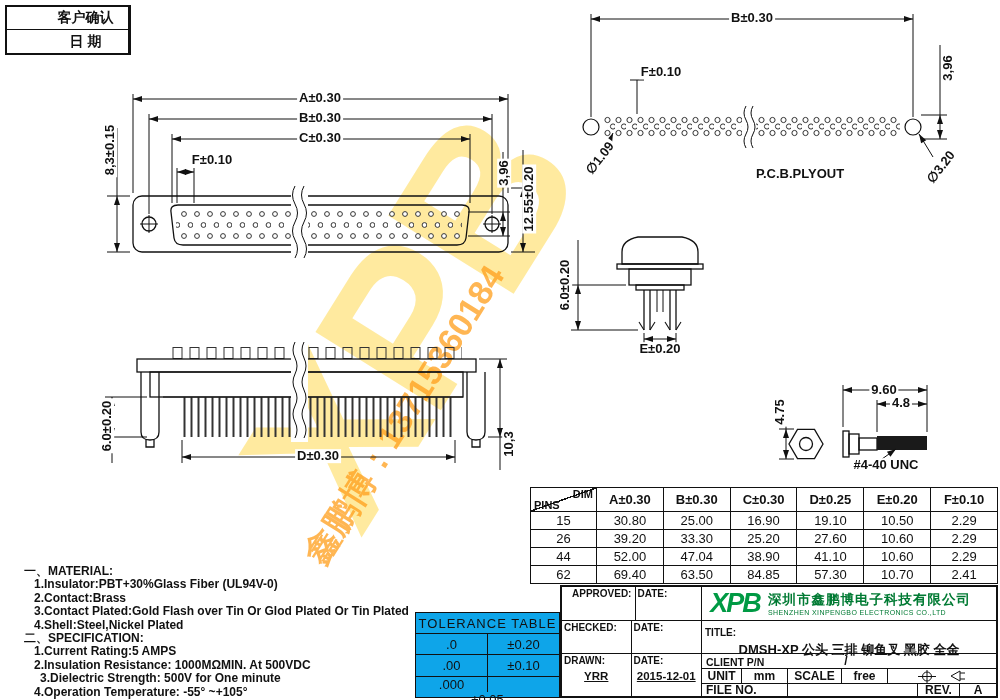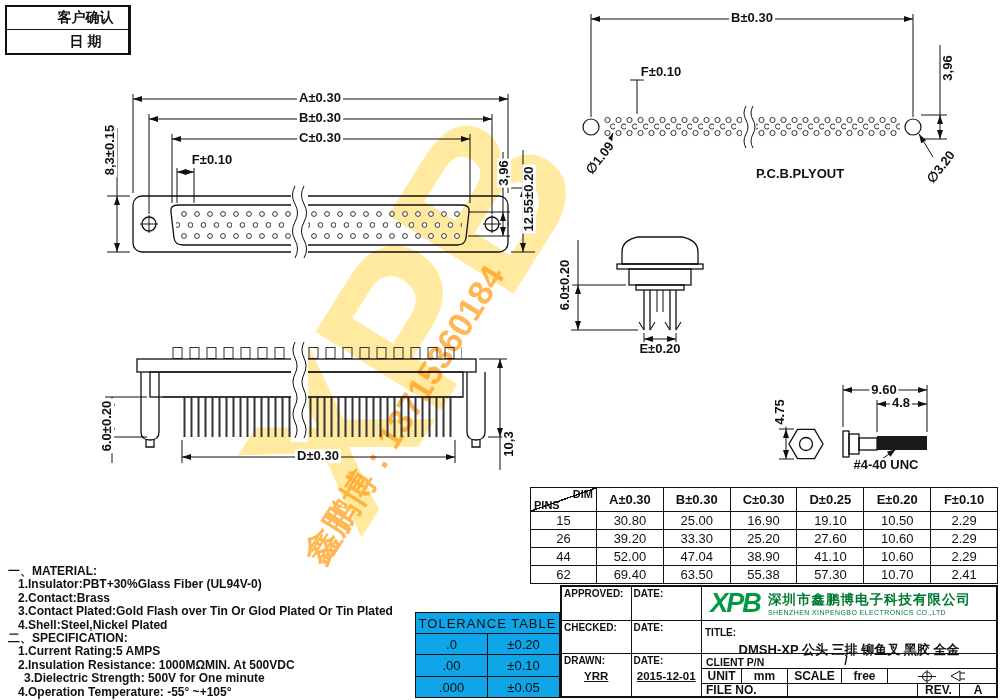--- a/index.html
+++ b/index.html
@@ -37,41 +37,41 @@
   .dimtable th, .dimtable td { border:1.4px solid #111; font-size:13px; text-align:center;
               height:18px; padding:0; font-weight:normal; }
   .dimtable th { height:24px; font-weight:600; }
   .corner { position:relative; }
   .corner::after { content:""; position:absolute; left:0; top:0; width:100%; height:100%;
     background:linear-gradient(to bottom right, transparent calc(50% - 0.7px), #111 calc(50% - 0.7px), #111 calc(50% + 0.7px), transparent calc(50% + 0.7px)); }
   .c-top { position:absolute; right:3px; top:0; font-size:11px; }
   .c-bot { position:absolute; left:3px; bottom:0; font-size:11px; }
 
   
-  .notes { position:absolute; left:8px; top:565px; z-index:3; font-size:12px; font-weight:600;
+  .notes { position:absolute; left:24px; top:565px; z-index:3; font-size:12px; font-weight:600;
            line-height:13.4px; white-space:nowrap; }
   .note-i { padding-left:10px; }
   .note-i.deep { padding-left:16px; }
 
   
   .toltable { position:absolute; left:415px; top:612px; width:145px; height:86px;
               border:1.6px solid #111; z-index:4; background:#0ea5e9; font-size:13px; }
   .tol-title { height:21px; border-bottom:1px solid #111; display:flex; align-items:center;
                justify-content:center; letter-spacing:1px; }
   .tol-row { display:flex; height:21.3px; border-bottom:1px solid #111; }
-  .tol-row:last-child { border-bottom:none; }
+  .tol-row:last-child { border-bottom:none;flex-direction:column; }
   .tol-d { width:72px; border-right:1px solid #111; display:flex; align-items:center; justify-content:center; }
   .tol-v { flex:1; display:flex; align-items:center; justify-content:center; }
 
   
   .titleblock { position:absolute; left:560px; top:585px; width:438px; height:113px;
                 border:2px solid #111; z-index:4; display:flex; background:#fff; }
   .tb-left { width:140px; border-right:1.4px solid #111; display:flex; flex-direction:column; }
   .tb-sigrow { display:flex; border-bottom:1.4px solid #111; }
-  .tb-sigrow:nth-child(1){ height:34px; } .tb-sigrow:nth-child(2){ height:33px; }
+  .tb-sigrow:nth-child(1){ height:34px;padding-left:8px; } .tb-sigrow:nth-child(2){ height:33px; }
   .tb-sigrow:nth-child(3){ flex:1; border-bottom:none; }
   .tb-cell { width:50%; padding:1px 2px; font-size:10px; font-weight:bold; }
   .tb-cell:first-child { border-right:1px solid #111; }
   .tb-val { display:block; text-align:center; font-size:11.5px; font-weight:600; margin-top:4px;text-decoration:underline; }
   .tb-right { flex:1; display:flex; flex-direction:column; }
   .tb-company { height:38px; border-bottom:1.4px solid #111; display:flex; align-items:center; }
   .tb-logo { width:66px; text-align:center; font-size:27px; font-weight:bold; font-style:italic;
              color:#009a44; letter-spacing:-2px; }
   .tb-cn { font-size:13.5px; font-weight:bold; color:#007a33; letter-spacing:1px; }
   .tb-en { font-size:7px; color:#007a33; letter-spacing:0.4px; }
@@ -330,21 +330,21 @@
     <td>47.04</td>
     <td>38.90</td>
     <td>41.10</td>
     <td>10.60</td>
     <td>2.29</td>
   </tr>
   <tr>
     <td>62</td>
     <td>69.40</td>
     <td>63.50</td>
-    <td>55.38</td>
+    <td>84.85</td>
     <td>57.30</td>
     <td>10.70</td>
     <td>2.41</td>
   </tr>
 </tbody>
   </table>
 
 <div class="notes">
   <div class="note-h">一、MATERIAL:</div>
   <div class="note-i">1.Insulator:PBT+30%Glass Fiber (UL94V-0)</div>

